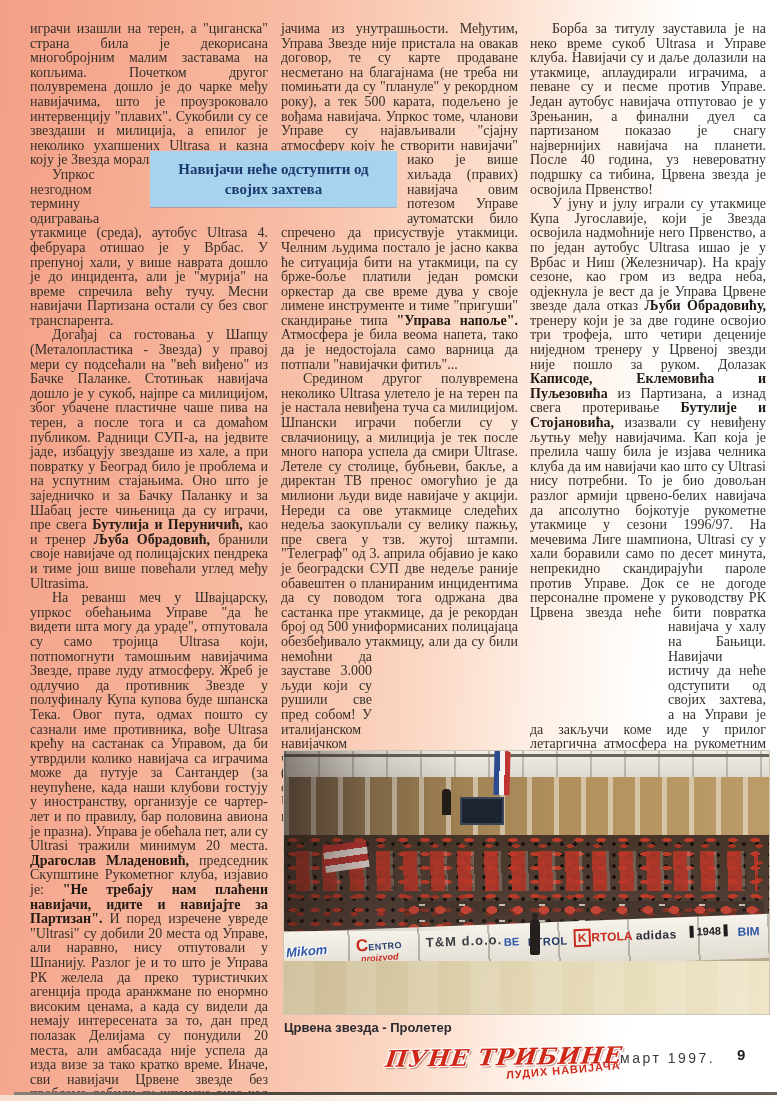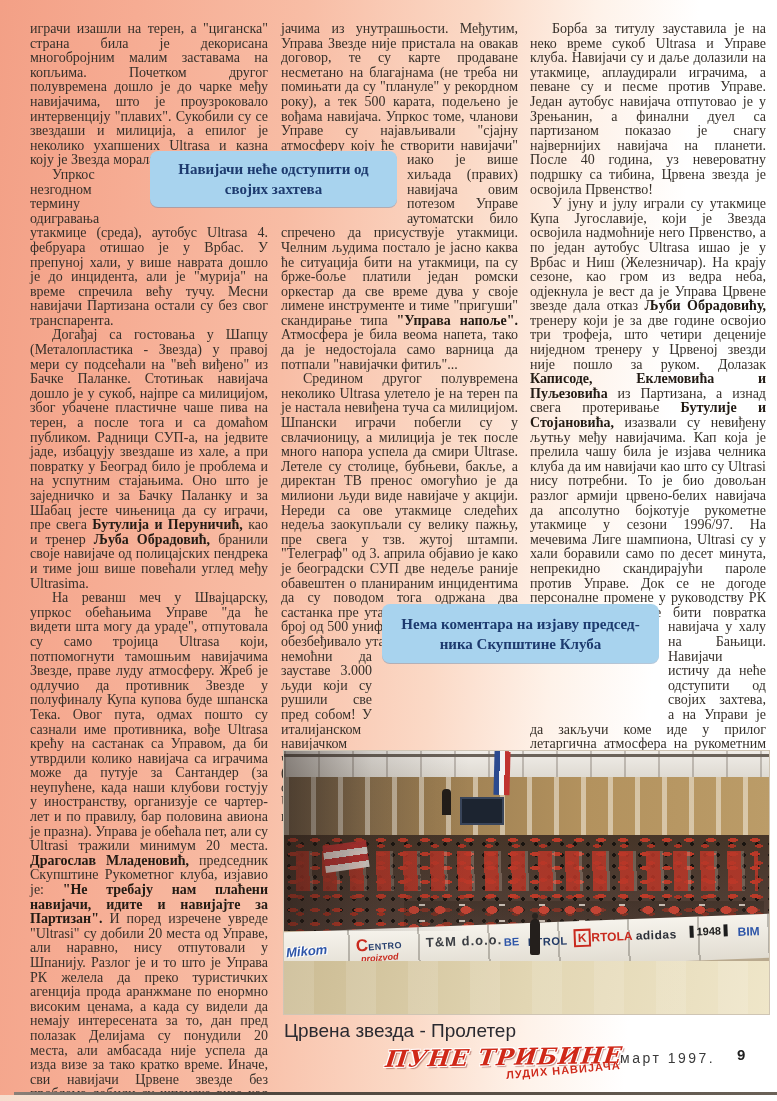--- a/index.html
+++ b/index.html
@@ -18,21 +18,21 @@
   
   .cut{float:left;}
   .cut.c1r{float:right;width:122px;height:46px;margin-left:6px;}
   .cut.c2l{float:left;width:120px;height:60px;margin-right:6px;}
   .cut.c2r{float:right;width:140px;height:88px;margin-left:6px;}
   .cut.c3l{float:left;width:132px;height:88px;margin-right:6px;}
   .sig{text-align:right;font-weight:bold;color:#221b14;padding-right:4px;margin-top:8px;}
   
   .hbox{position:absolute;background:#a8d3ee;color:#1d3a6e;font-weight:bold;
     font-size:15px;line-height:20px;text-align:center;display:flex;align-items:center;
-    justify-content:center;padding:4px 8px;box-sizing:border-box;box-shadow:0 1px 0 rgba(90,130,170,.45);border-radius:8px;}
+    justify-content:center;padding:4px 8px;box-sizing:border-box;box-shadow:0 1px 0 rgba(90,130,170,.45);}
   .hbox1{left:150px;top:151px;width:247px;height:56px;}
   .hbox2{left:382px;top:604px;width:277px;height:59px;}
   
   .photo{position:absolute;left:283px;top:750px;width:487px;height:265px;overflow:hidden;
     background:#b9a98e;border:1px solid #cfc5b4;box-sizing:border-box;}
   .ph-ceiling{position:absolute;left:0;top:0;width:487px;height:34px;
     background:repeating-linear-gradient(90deg,rgba(110,100,90,.35) 0 2px,rgba(0,0,0,0) 2px 34px),
     linear-gradient(#f0ede8,#d9d4cb);}
   .ph-truss{position:absolute;left:0;top:3px;width:487px;height:3px;background:#6b635a;}
   .ph-wall{position:absolute;left:0;top:26px;width:487px;height:86px;
@@ -81,21 +81,21 @@
   .bn-bim{left:458px;top:10px;font-size:12px;font-weight:bold;color:#2d55a8;}
   .ph-floor{position:absolute;left:0;top:210px;width:487px;height:55px;
     background:repeating-linear-gradient(90deg,rgba(255,255,255,.12) 0 30px,rgba(0,0,0,0) 30px 62px),
     linear-gradient(100deg,#cbbb93,#e2d6b3 50%,#efe6c9);}
   .ph-person{position:absolute;left:246px;top:168px;width:10px;height:36px;background:#241f1c;border-radius:5px 5px 2px 2px;}
   .ph-person::before{content:"";position:absolute;left:2px;top:-6px;width:6px;height:6px;border-radius:50%;background:#2b241f;}
   .ph-overlay{position:absolute;left:0;top:0;width:487px;height:180px;
     background:linear-gradient(90deg,rgba(35,25,20,.5) 0,rgba(35,25,20,.15) 18%,rgba(0,0,0,0) 38%);}
   
   .caption{position:absolute;left:284px;top:1020px;font-family:"Liberation Sans",sans-serif;
-    font-weight:normal;font-size:19px;color:#2a2a30;}
+    font-weight:bold;font-size:13px;color:#2a2a30;}
   .logo{position:absolute;left:386px;top:1043px;font-family:"DejaVu Serif",serif;font-weight:bold;
     font-style:italic;font-size:23px;letter-spacing:1px;color:#d02818;transform:skewX(-8deg) rotate(-1deg);
     text-shadow:1px 1px 0 #fff,-1px -1px 0 #fff,1px -1px 0 #fff,-1px 1px 0 #fff,2px 2px 1px rgba(120,20,10,.45);}
   .logo-sub{position:absolute;left:506px;top:1064px;font-family:"Liberation Sans",sans-serif;
     font-size:11px;font-weight:bold;color:#cf2a1a;letter-spacing:1px;transform:rotate(-5deg);
     text-shadow:.5px .5px 0 #fff;}
   .issue-date{position:absolute;left:620px;top:1050px;font-family:"Liberation Sans",sans-serif;
     font-size:14px;letter-spacing:2.5px;color:#3a3a3a;}
   .page-num{position:absolute;left:737px;top:1046px;font-family:"Liberation Sans",sans-serif;
     font-weight:bold;font-size:15px;color:#1e1e1e;}
@@ -122,23 +122,20 @@
   </div>
 
   <div class="col col3">
     <div class="p ind"><span>Борба за титулу зауставила је на неко време сукоб Ultrasa и Управе клуба. Навијачи су и даље долазили на утакмице, аплаудирали играчима, а певане су и песме против Управе. Један аутобус навијача отпутовао је у Зрењанин, а финални дуел са партизаном показао је снагу највернијих навијача на планети. После 40 година, уз невероватну подршку са тибина, Црвена звезда је освојила Првенство!</span></div>
     <div class="p ind"><span>У јуну и јулу играли су утакмице Купа Југославије, који је Звезда освојила надмоћније него Првенство, а по један аутобус Ultrasa ишао је у Врбас и Ниш (Железничар). На крају сезоне, као гром из ведра неба, одјекнула је вест да је Управа Црвене звезде дала отказ </span><span class="b">Љуби Обрадовићу,</span><span> тренеру који је за две године освојио три трофеја, што четири деценије ниједном тренеру у Црвеној звезди није пошло за руком. Долазак </span><span class="b">Каписоде, Еклемовића и Пуљезовића</span><span> из Партизана, а изнад свега протеривање </span><span class="b">Бутулије и Стојановића,</span><span> изазвали су невиђену љутњу међу навијачима. Кап која је прелила чашу била је изјава челника клуба да им навијачи као што су Ultrasi нису потребни. То је био довољан разлог армији црвено-белих навијача да апсолутно бојкотује рукометне утакмице у сезони 1996/97. На мечевима Лиге шампиона, Ultrasi су у хали боравили само по десет минута, непрекидно скандирајући пароле против Управе. Док се не догоде персоналне промене у руководству РК Црвена звезда неће </span><span class="cut c3l"></span><span>бити повратка навијача у халу на Бањици. Навијачи истичу да неће одступити од својих захтева, а на Управи је да закључи коме иде у прилог летаргична атмосфера на рукометним утакмицама.</span></div>
     <div class="sig">Никола Макањић</div>
   </div>
 
   <div class="hbox hbox1">
     <span>Навијачи неће одступити од својих захтева</span>
-  </div>
-  <div class="hbox hbox2">
-    <span>Нема коментара на изјаву председ-ника Скупштине Клуба</span>
   </div>
 
   <div class="photo">
     <div class="ph-ceiling"></div>
     <div class="ph-truss"></div>
     <div class="ph-wall"></div>
     <div class="ph-screen"></div>
     <div class="ph-cameraman"></div>
     <div class="ph-whitewall"></div>
     <div class="ph-flag-yu"></div>

